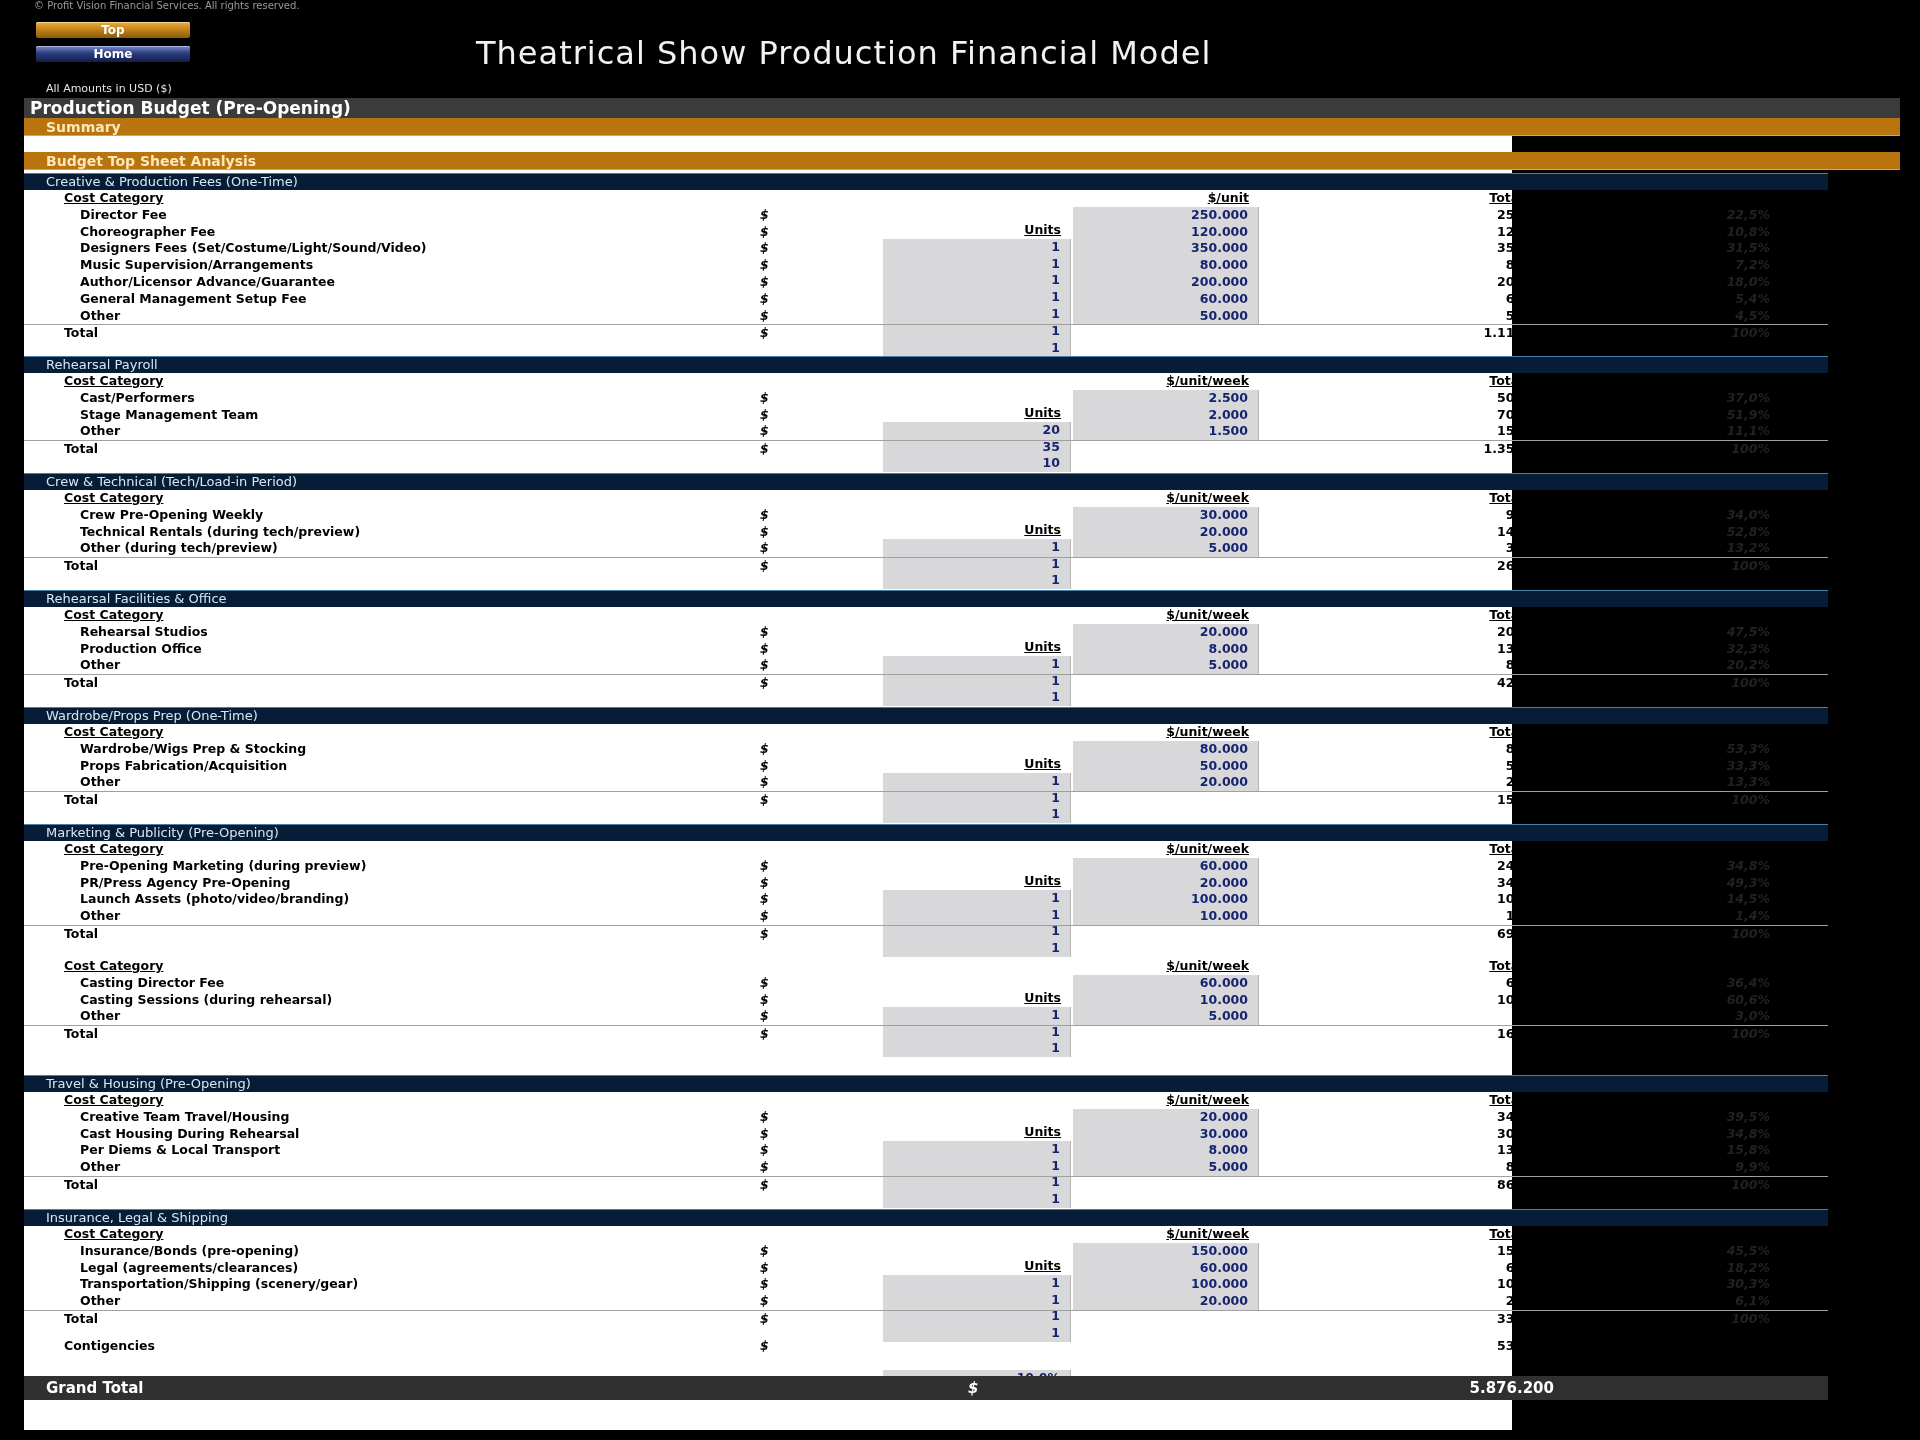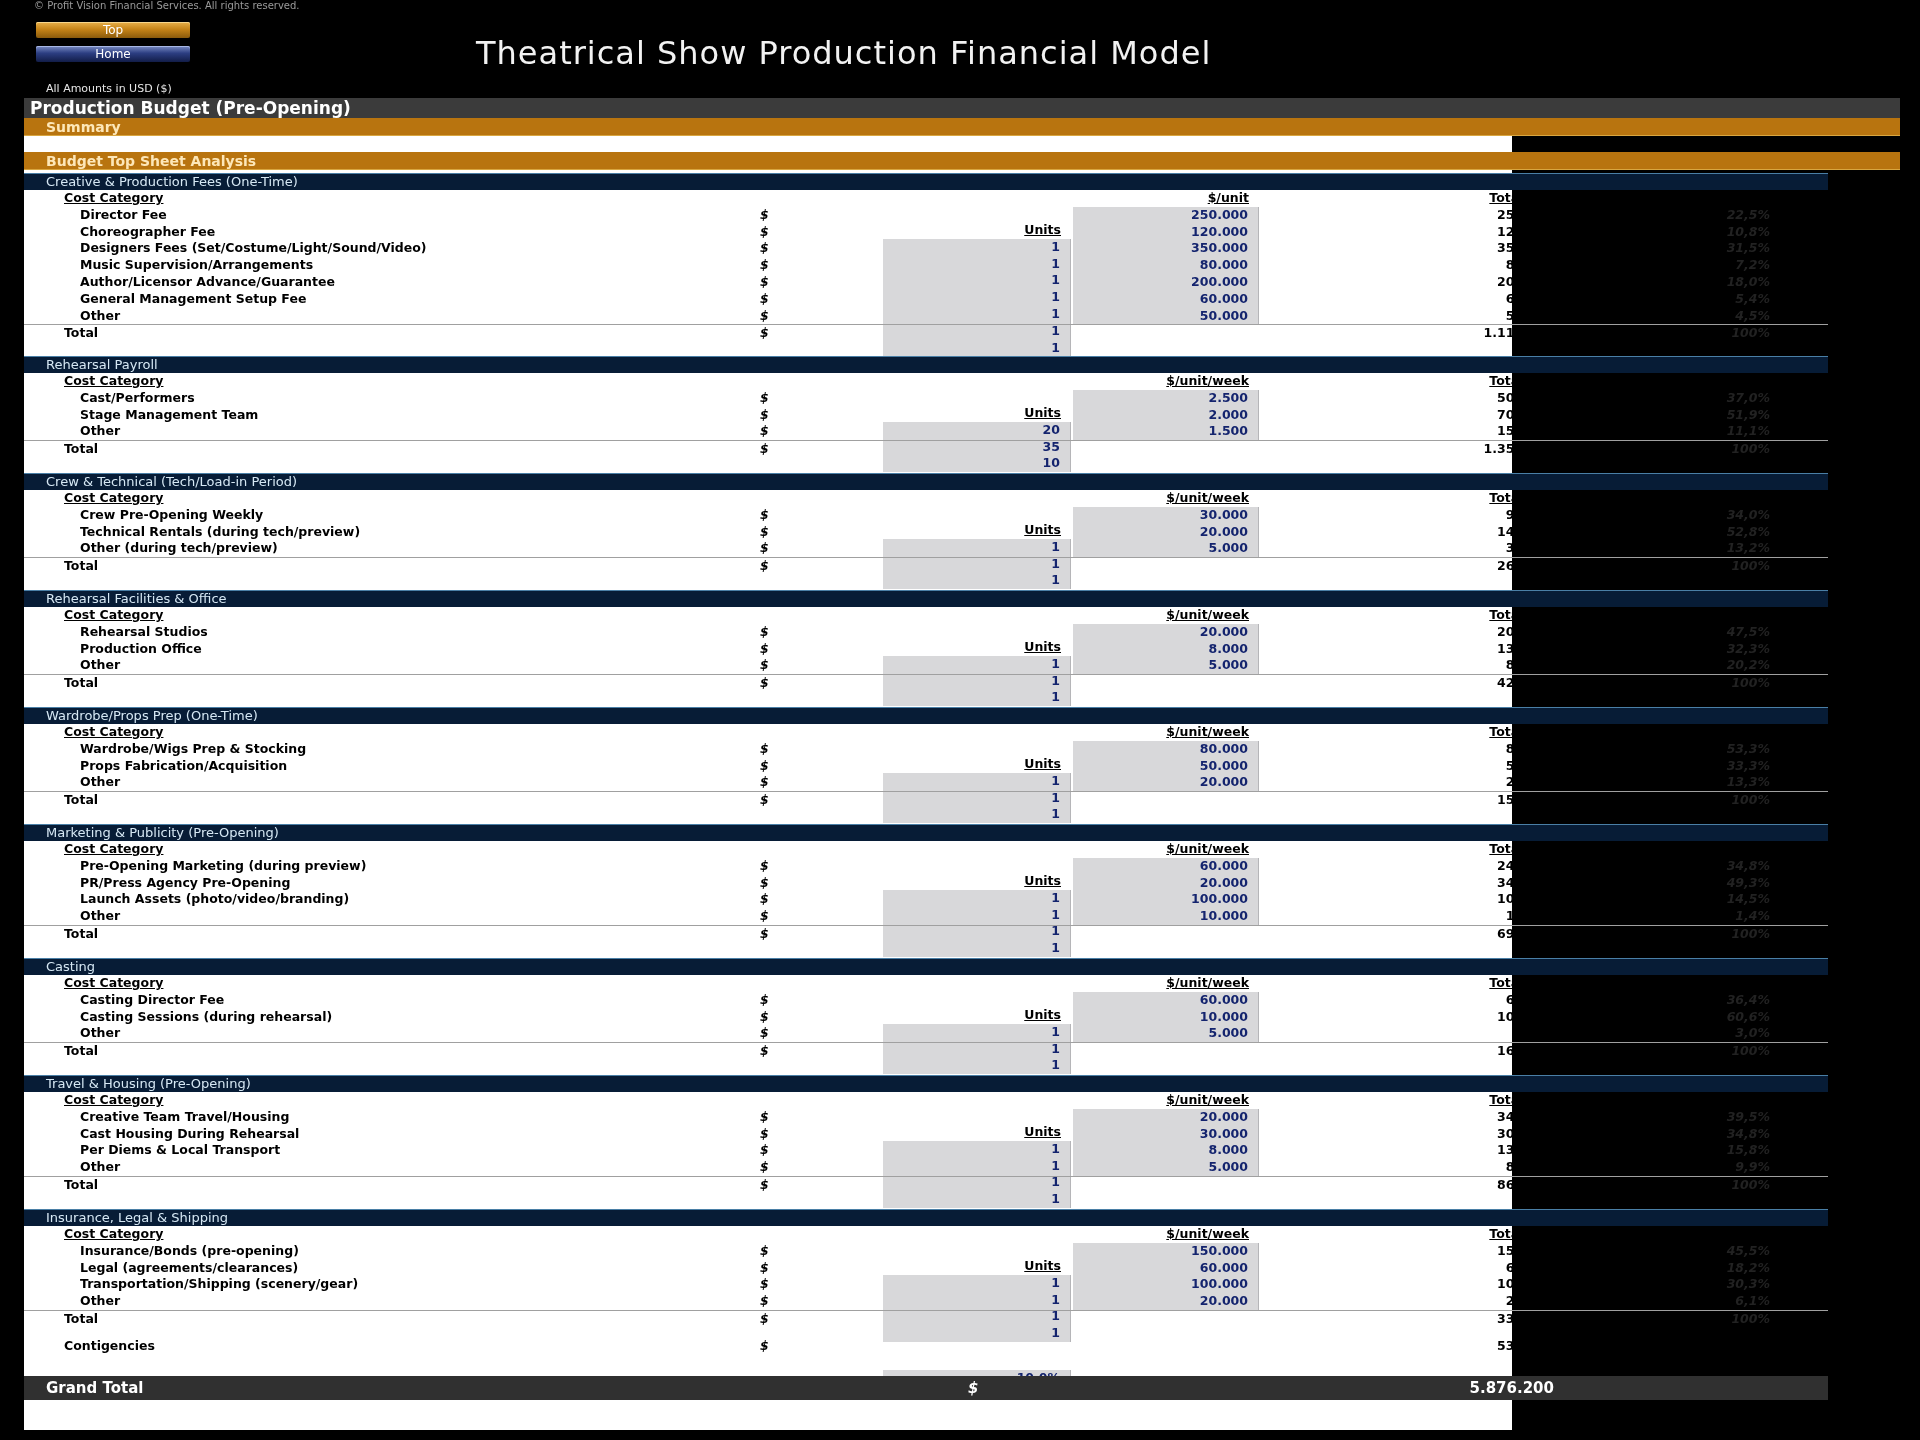--- a/index.html
+++ b/index.html
@@ -6,21 +6,21 @@
   body {
     width: 1920px; height: 1440px; background: #000; position: relative;
     overflow: hidden; font-family: "DejaVu Sans", sans-serif; color: #000;
   }
   .copyright {
     position: absolute; left: 34px; top: 0px; font-size: 10px; color: #9a9a9a;
     line-height: 12px; white-space: nowrap;
   }
   .nav-btn {
     position: absolute; left: 36px; width: 154px; height: 16px;
-    font-size: 12px; font-weight: normal; color: #fff; text-align: center;
+    font-size: 12px; font-weight: bold; color: #fff; text-align: center;
     line-height: 16px; border-radius: 2px; cursor: pointer;
   }
   .btn-top {
     top: 22px;
     background: linear-gradient(#e8b04a 0%, #c68418 45%, #8a5a0c 100%);
     box-shadow: inset 0 1px 0 #f7d68c;
   }
   .btn-home {
     top: 46px;
     background: linear-gradient(#7a8cc4 0%, #2c3e82 45%, #121d48 100%);
@@ -364,21 +364,20 @@
         <span class="c-pct">1,4%</span>
       </div>
         <div class="row total-row">
       <span class="c-total-label">Total</span>
       <span class="c-cur">$</span>
       <span class="c-total">690.000</span>
       <span class="c-pct">100%</span>
     </div>
       </div>
       <div class="section" style="top: 860px;">
-        <div class="sec-header">Casting</div>
         <div class="row hdr">
       <span class="c-hdr-label">Cost Category</span>
       <span class="c-units">Units</span>
       <span class="c-rate">$/unit/week</span>
       <span class="c-total">Total Cost</span>
       <span class="c-pct">% of Budget</span>
     </div>
         <div class="row">
         <span class="c-label">Casting Director Fee</span>
         <span class="c-cur">$</span>

